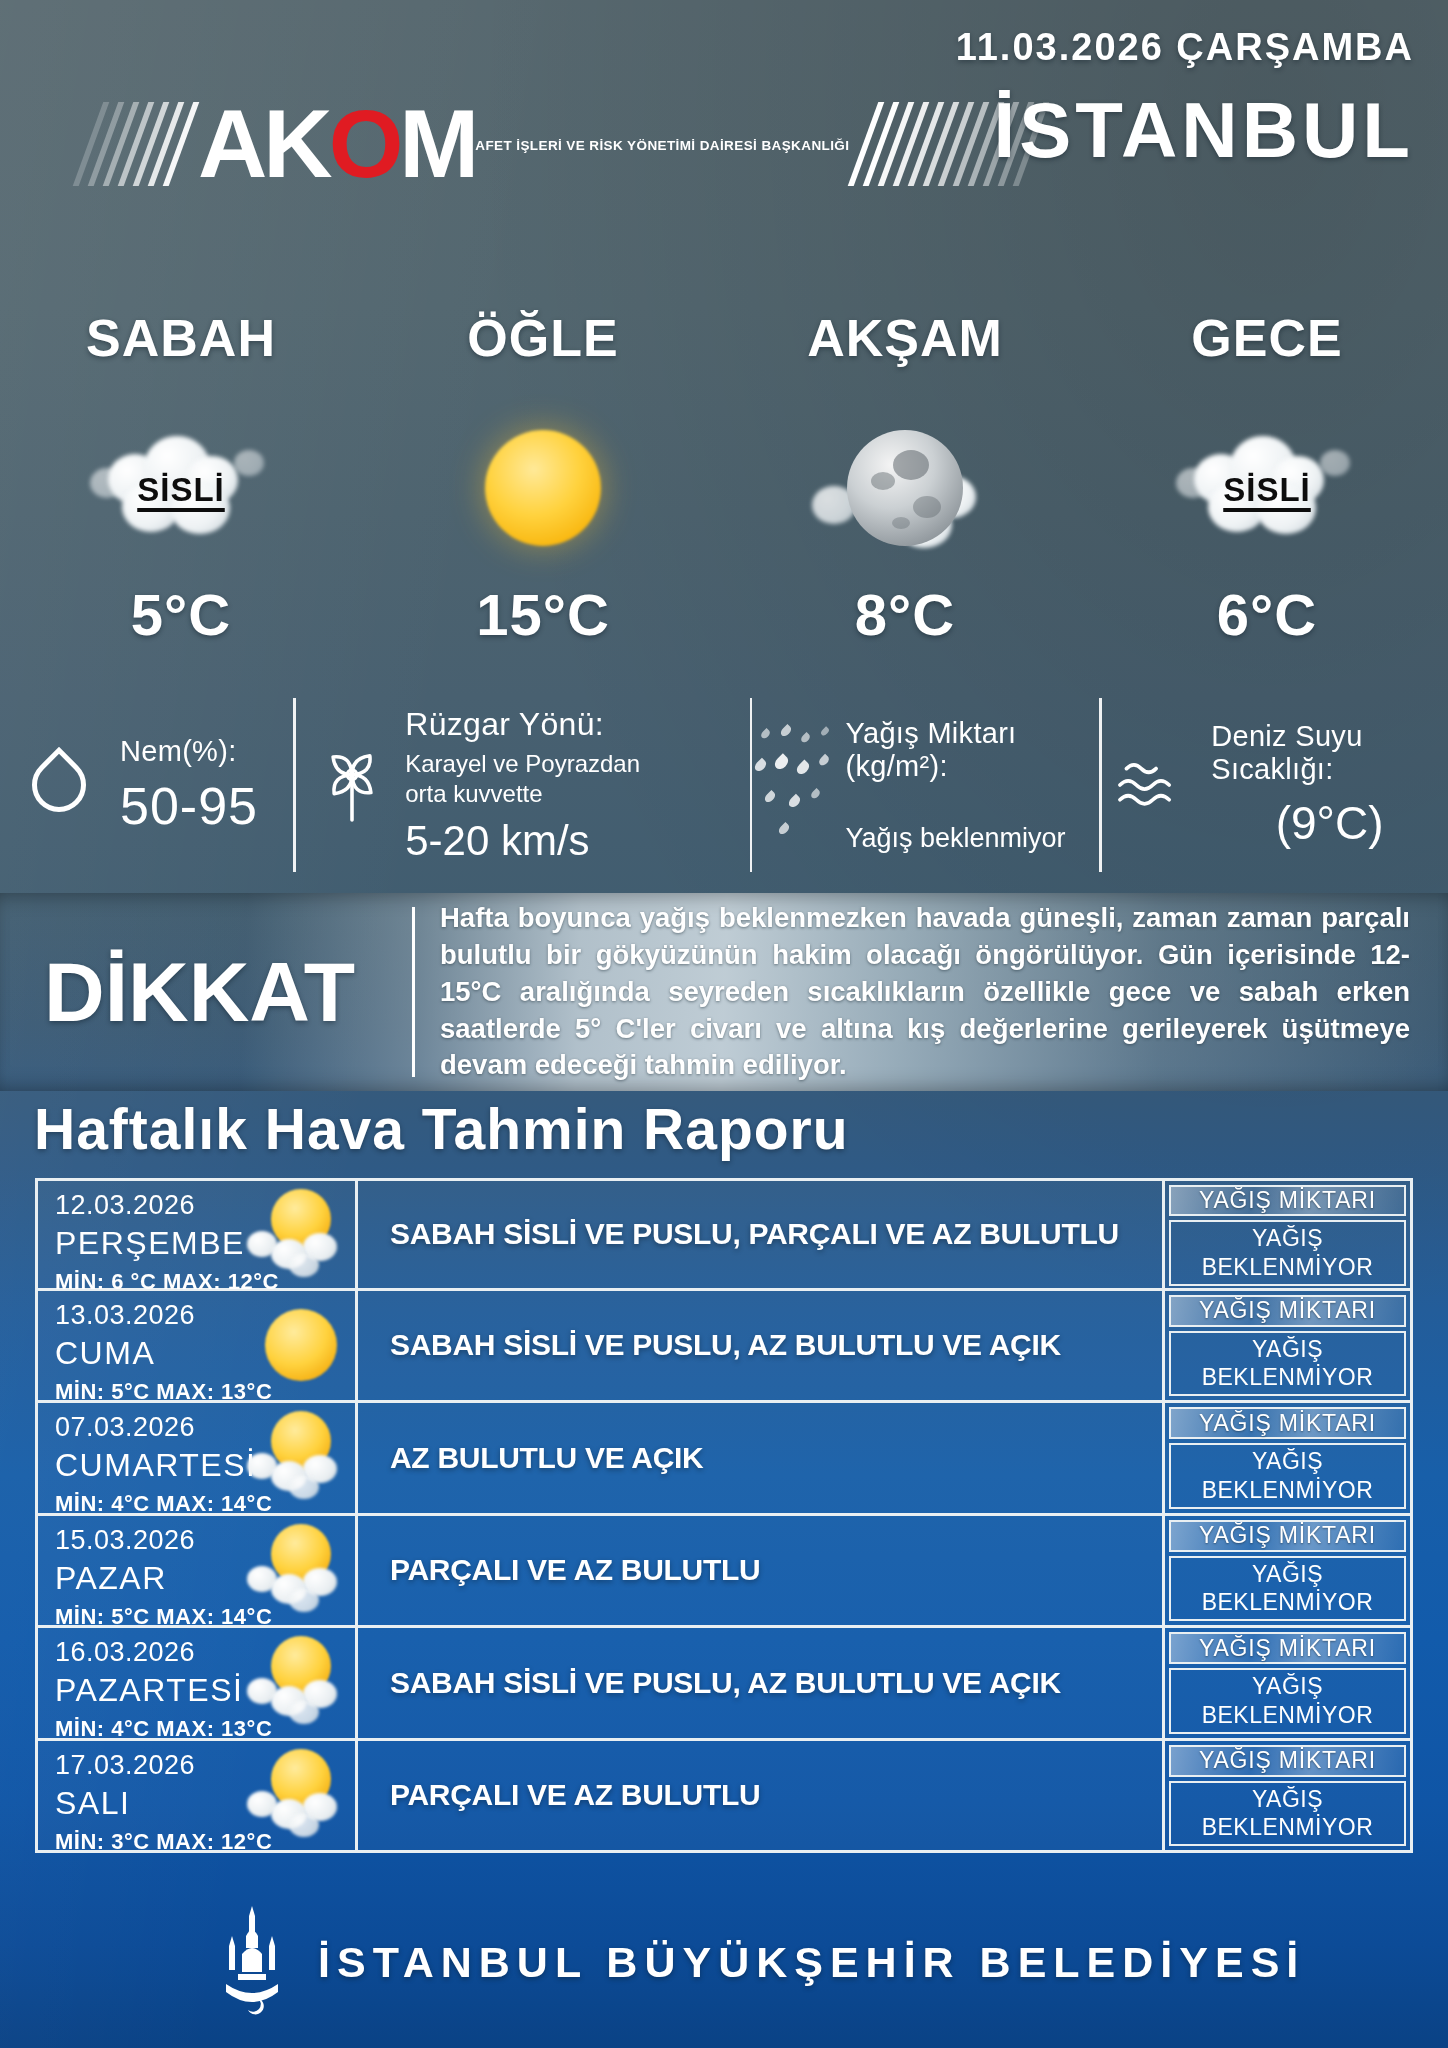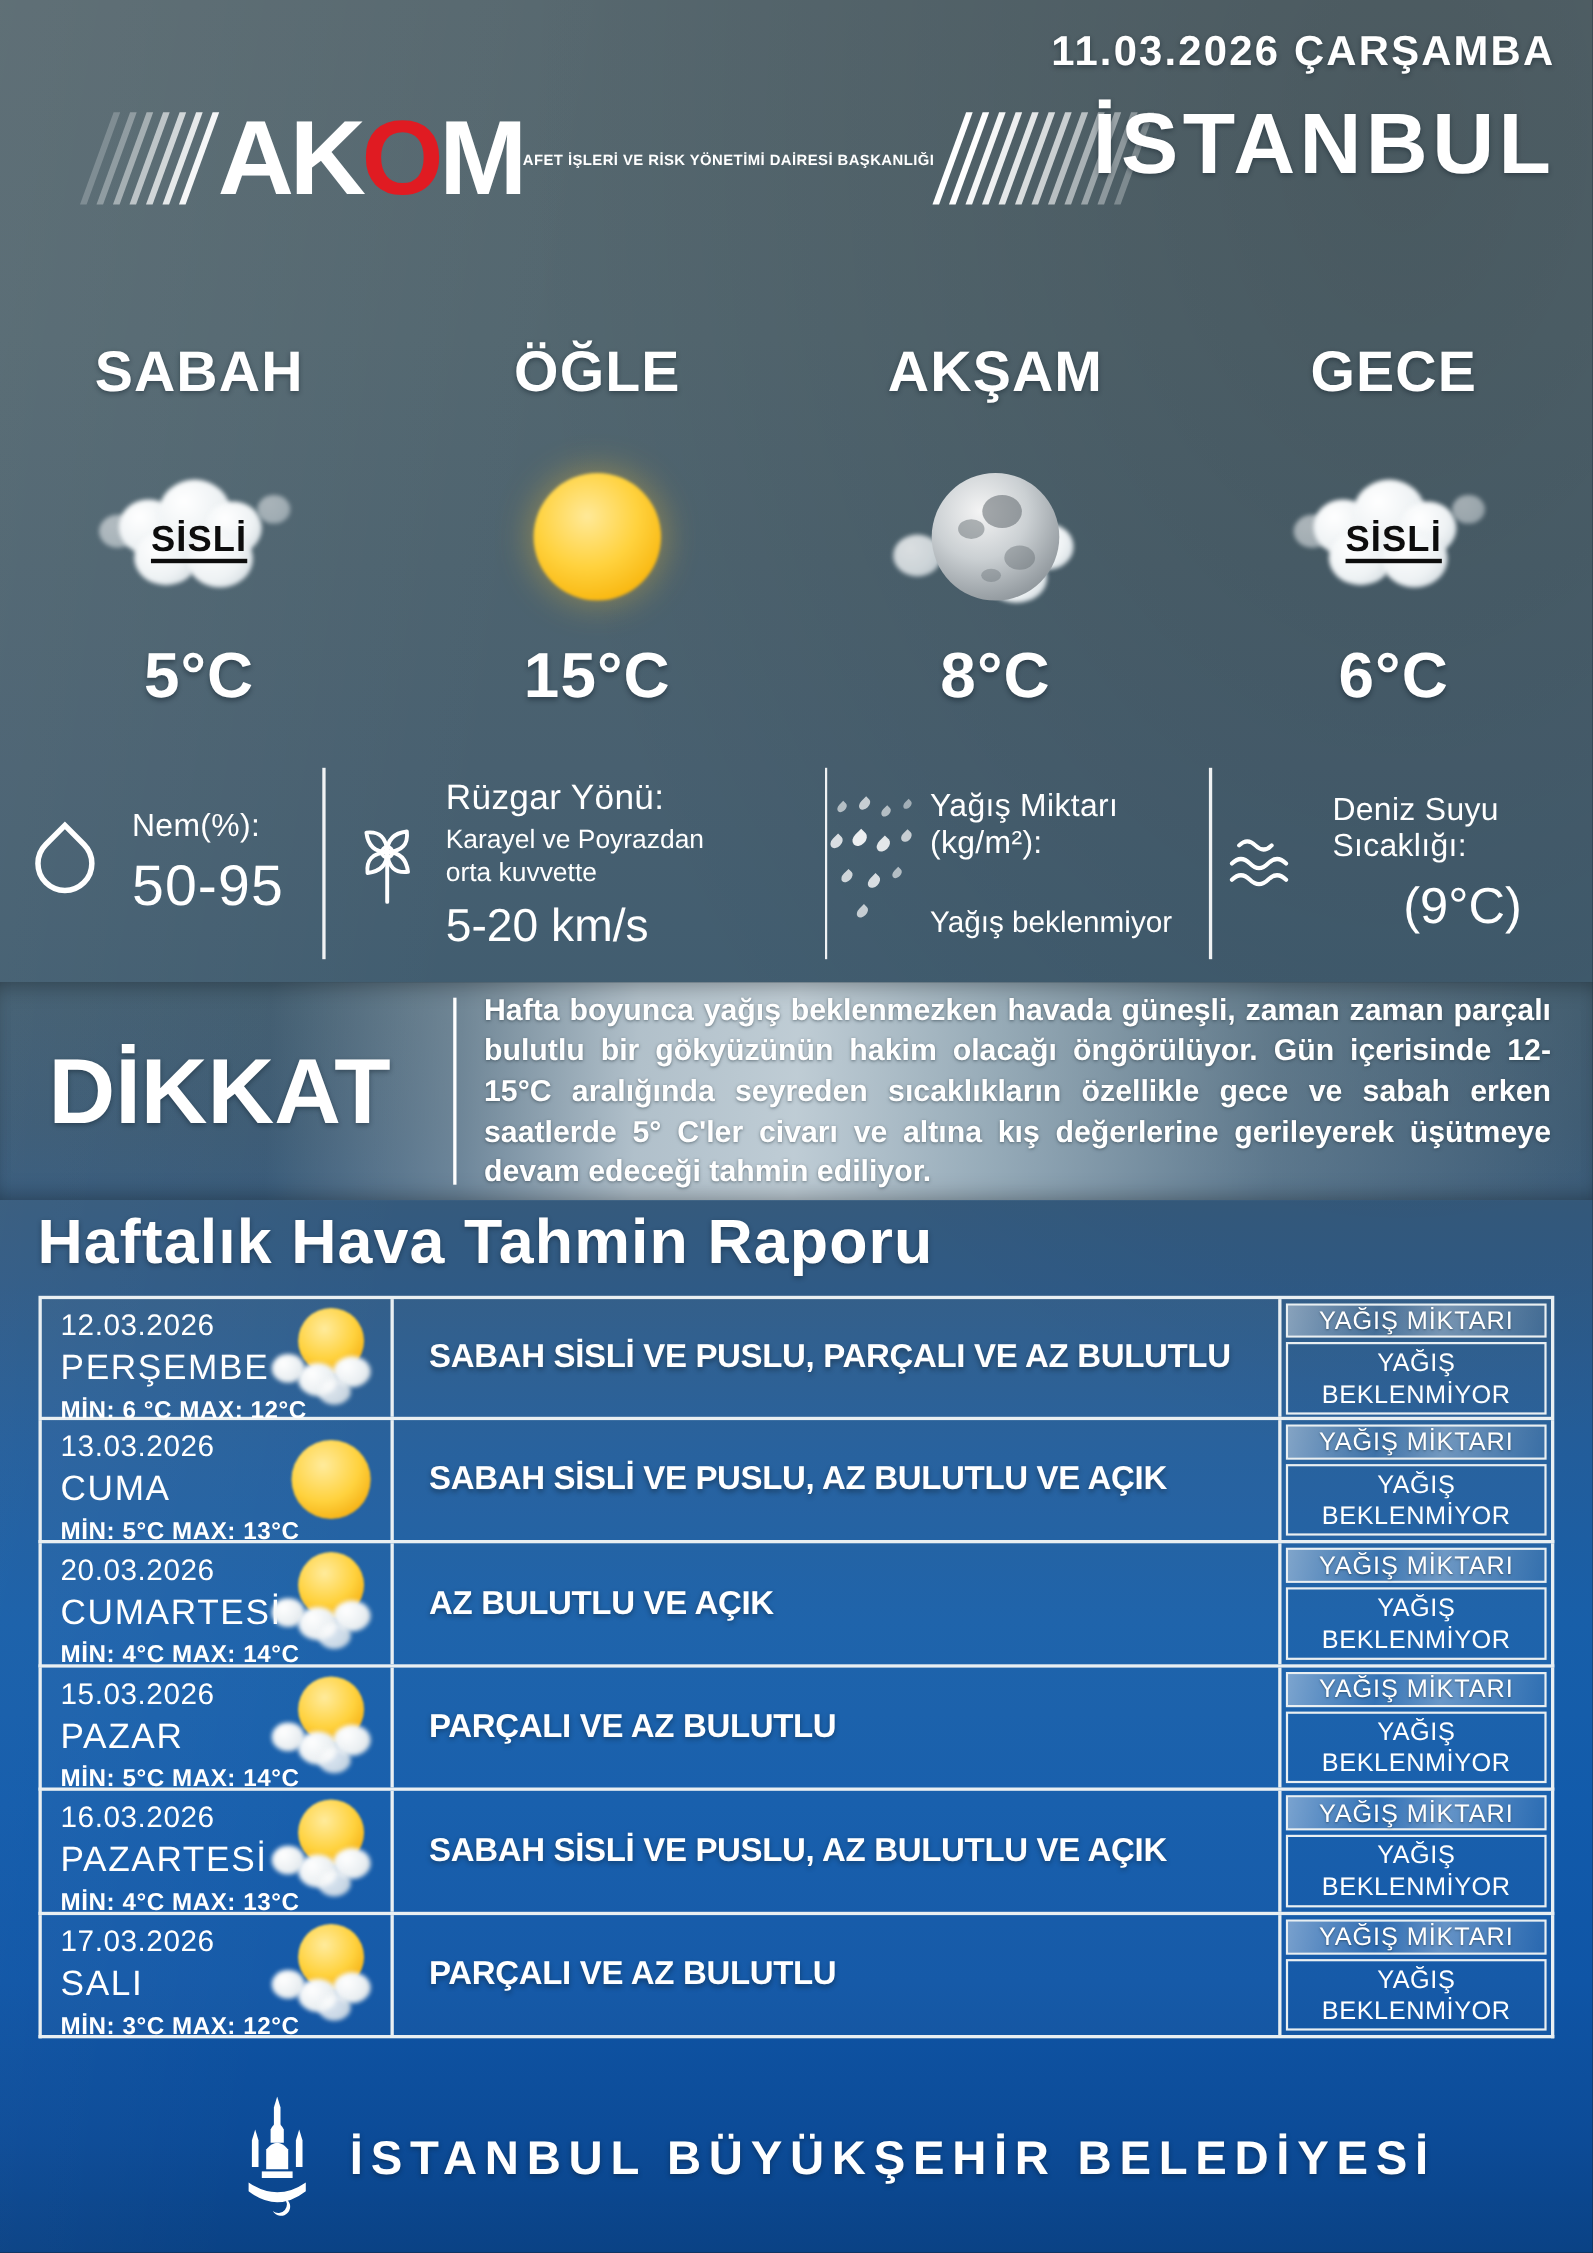--- a/index.html
+++ b/index.html
@@ -301,21 +301,21 @@
       </div>
       <div class="cell-desc tshadow">SABAH SİSLİ VE PUSLU, AZ BULUTLU VE AÇIK</div>
       <div class="cell-precip">
         <div class="precip-header">YAĞIŞ MİKTARI</div>
         <div class="precip-value">YAĞIŞ BEKLENMİYOR</div>
       </div>
     </div>
 
     <div class="week-row">
       <div class="cell-date">
-        <div class="d-date">20.03.2026</div>
+        <div class="d-date">07.03.2026</div>
         <div class="d-day">CUMARTESİ</div>
         <div class="d-minmax">MİN: 4°C MAX: 14°C</div>
         <div class="row-icon" data-variant="sun-clouds">
           <span class="rsun"></span>
           <span class="rclouds"><i style="left:2px;top:44px;width:30px;height:26px;"></i><i style="left:26px;top:52px;width:36px;height:30px;"></i><i style="left:58px;top:46px;width:34px;height:28px;"></i><i style="left:44px;top:66px;width:30px;height:24px;opacity:.85"></i></span>
         </div>
       </div>
       <div class="cell-desc tshadow">AZ BULUTLU VE AÇIK</div>
       <div class="cell-precip">
         <div class="precip-header">YAĞIŞ MİKTARI</div>

